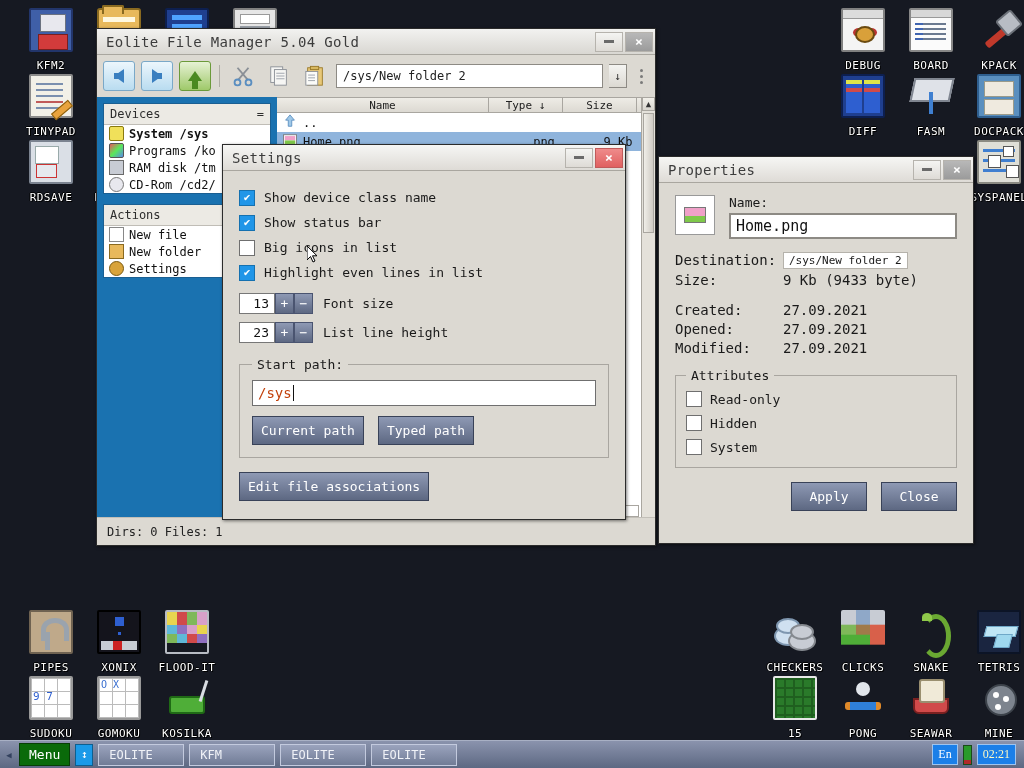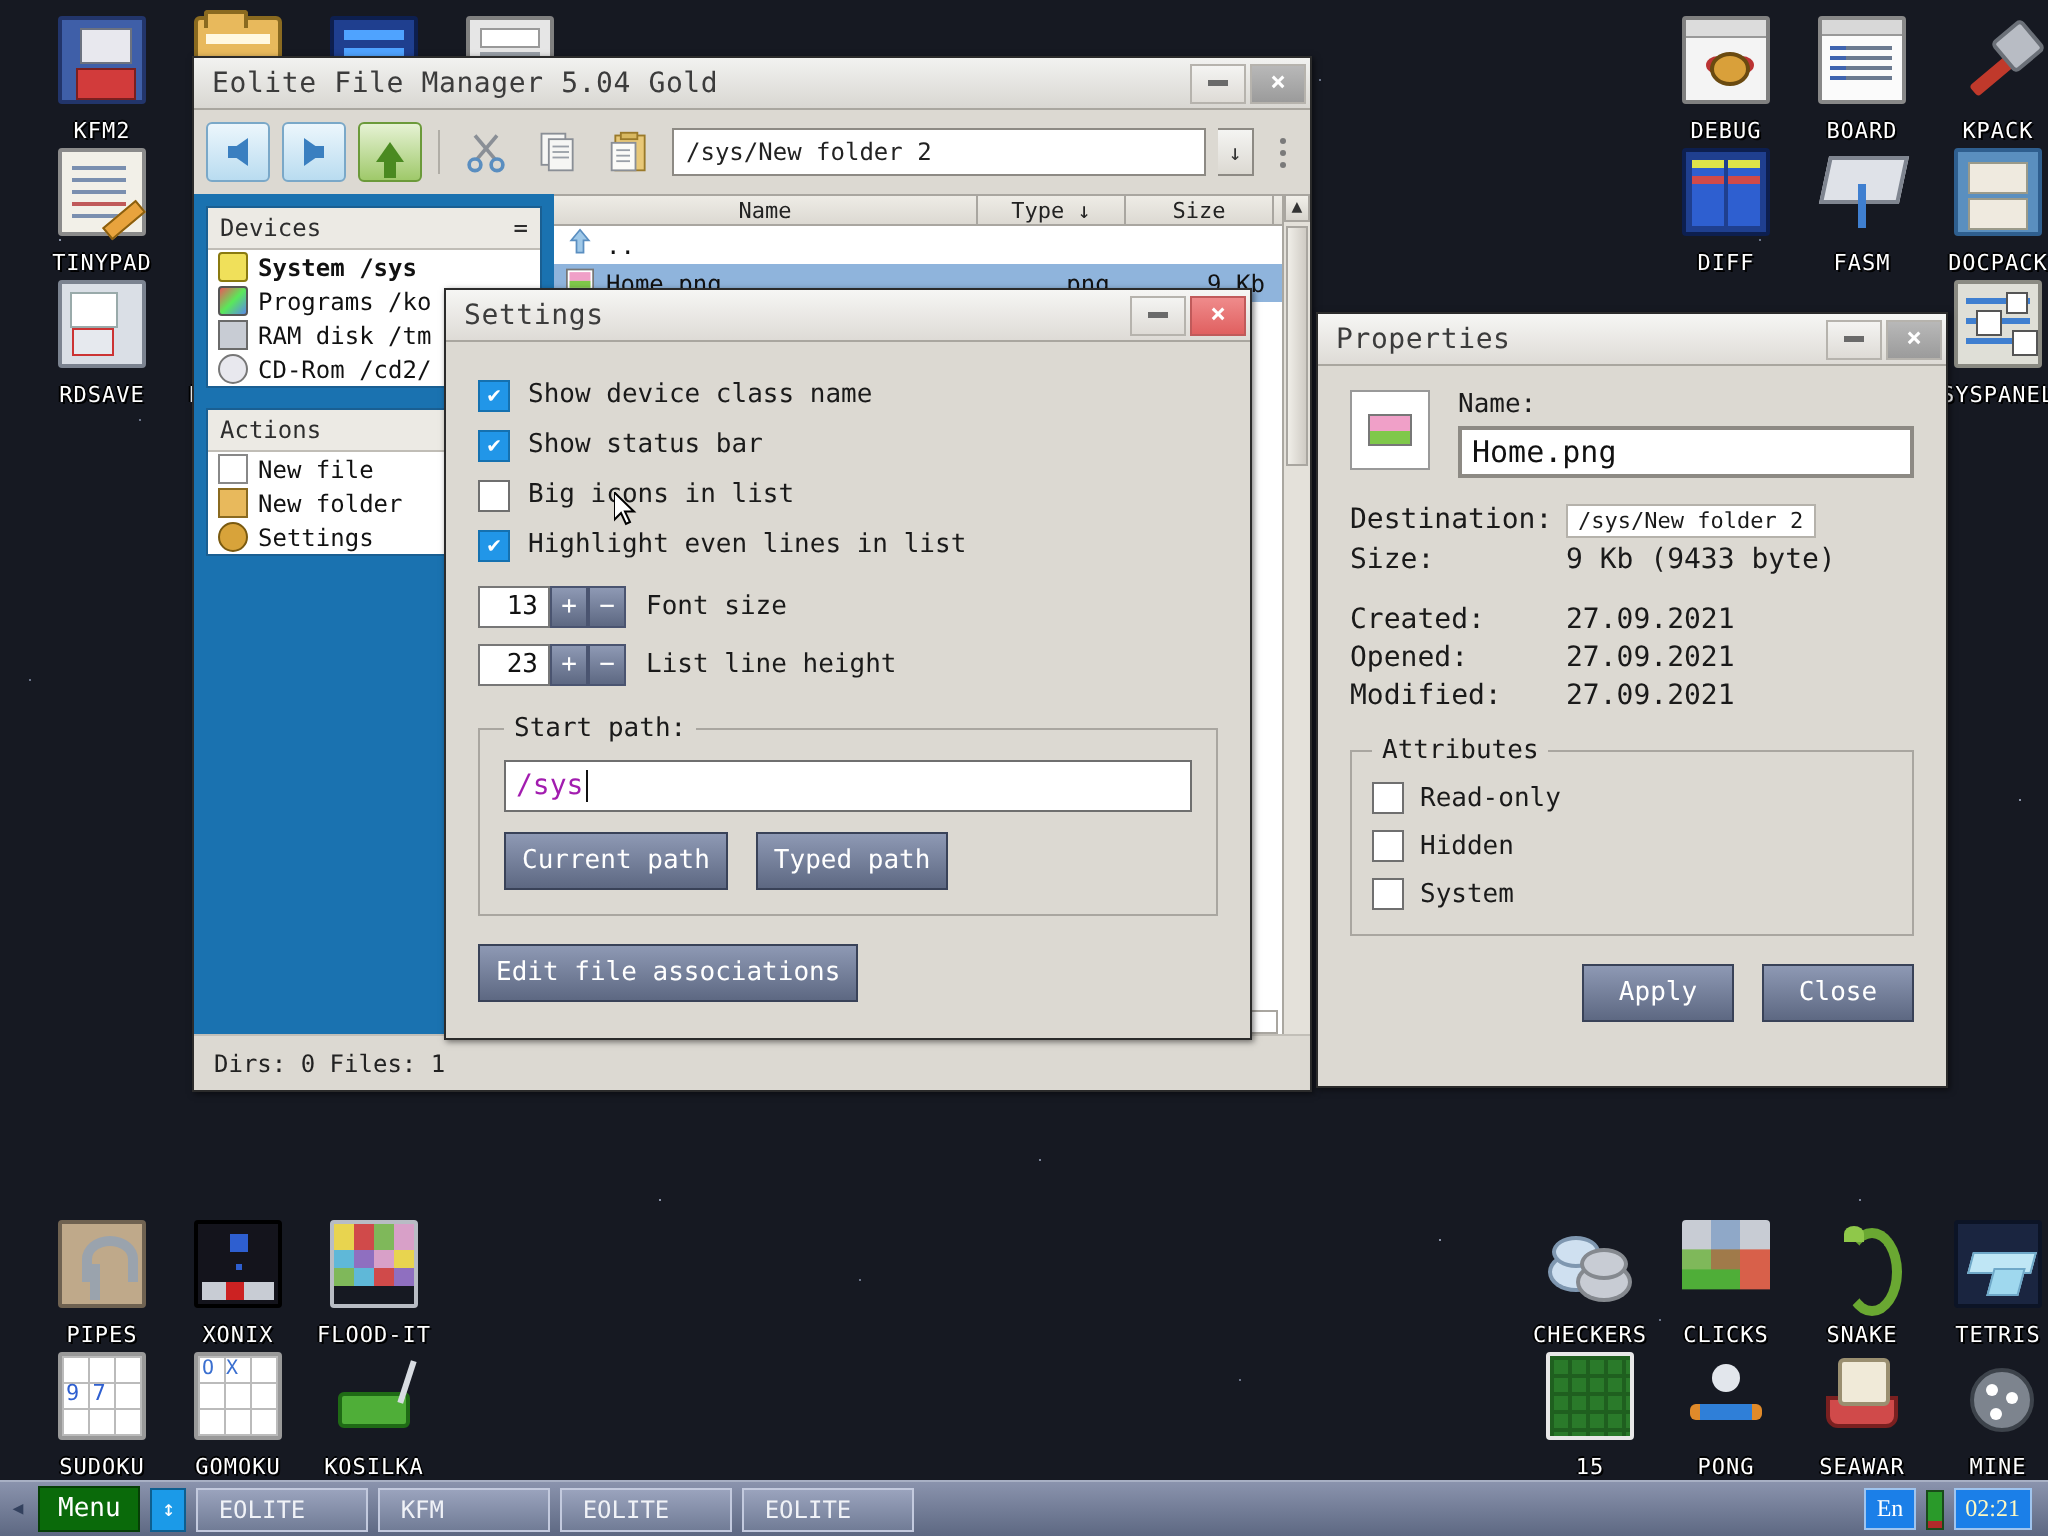--- a/index.html
+++ b/index.html
@@ -248,21 +248,21 @@
   .spin { display:flex; align-items:center; gap:10px; margin-top:8px; }
   .spin .box { display:flex; height:21px; }
   .spin .val { width:36px; background:#fff; border:1px solid #777; text-align:right;
                padding-right:5px; font-size:13px; color:#111; display:flex;align-items:center;justify-content:flex-end; }
   .spin .pm { width:19px; border:1px solid #4a5470; background:linear-gradient(#8e99b4,#5d6882);
               color:#fff; font-size:13px; display:flex;align-items:center;justify-content:center; }
   .spin .lab { font-size:13px; color:#1a1a1a; }
   fieldset.grp { border:1px solid #a9a6a0; margin-top:14px; padding: 8px 12px 12px; }
   fieldset.grp legend { font-size:13px; color:#1a1a1a; padding: 0 5px; }
   #startpath { width: 100%; height:26px; background:#fff; border:1px solid #6f6f6f;
-               font-size:14px; color:#a21caf; padding: 0 5px; display:flex; align-items:center;
+               font-size:14px; color:#c2410c; padding: 0 5px; display:flex; align-items:center;
                font-family:"DejaVu Sans Mono",monospace; }
   #startpath .caret { width:1px; height:16px; background:#111; margin-left:1px; }
   .btn { border:1px solid #394258; background:linear-gradient(#8e99b4,#5d6882);
          color:#fff; font-size:13px; padding: 6px 8px; text-align:center;
          font-family:"DejaVu Sans Mono",monospace; }
   .btnrow { display:flex; gap:14px; margin-top:10px; }
 
   
   #props { left: 658px; top: 156px; width: 316px; height: 388px; }
   #props .titlebar { background: linear-gradient(#f6f6f4,#dedbd6); }

